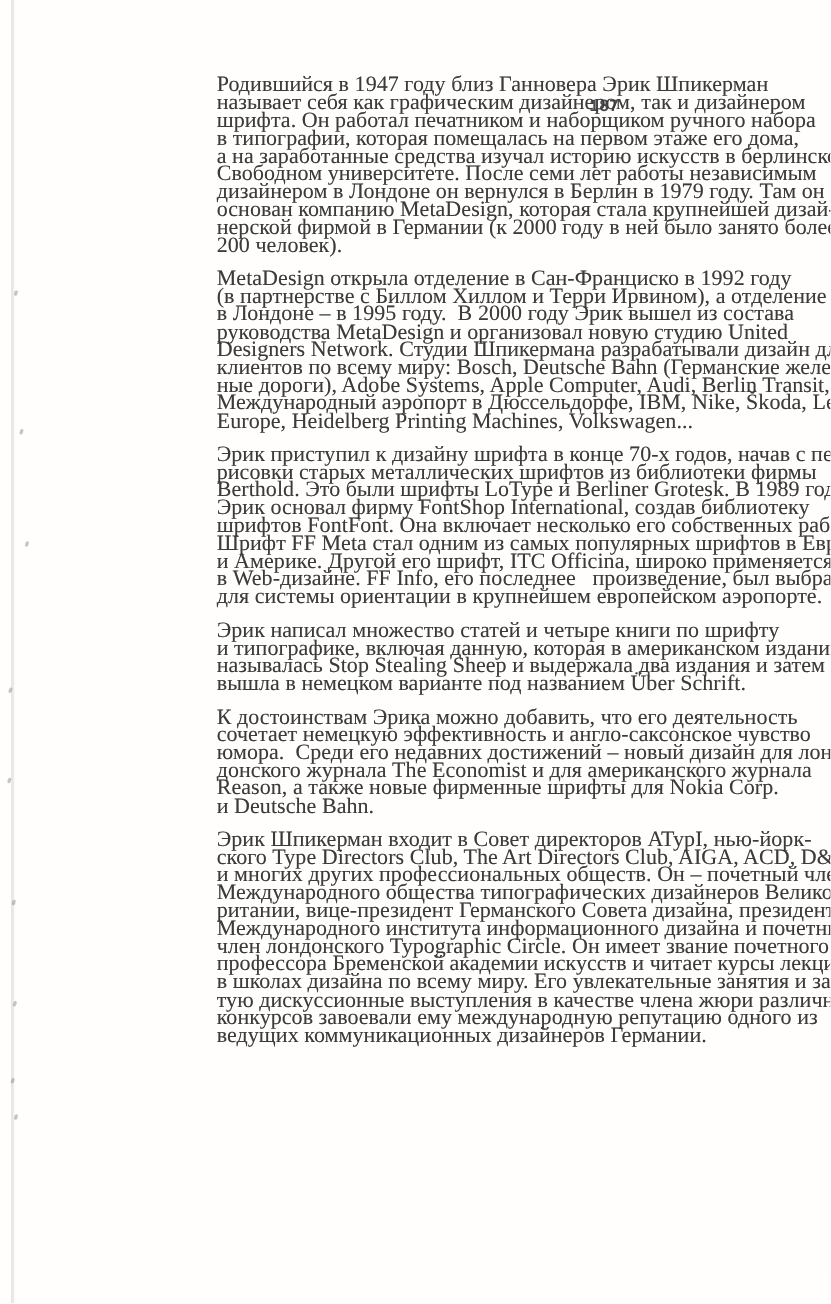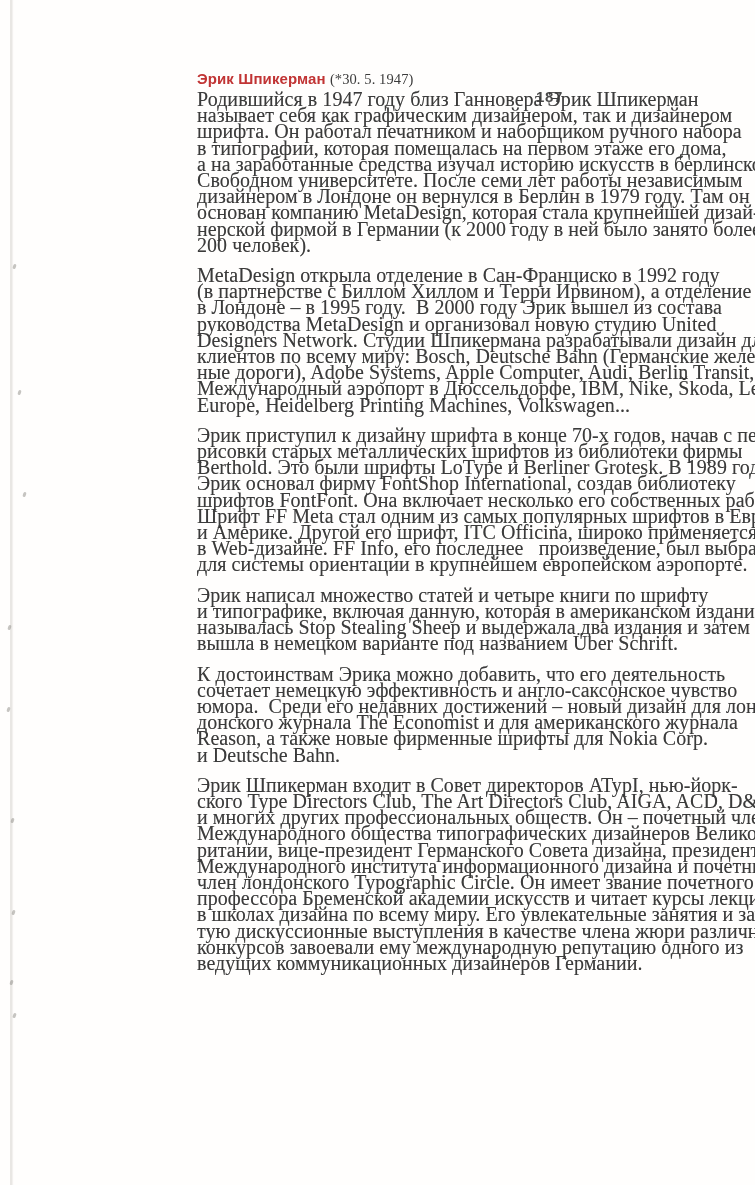--- a/index.html
+++ b/index.html
@@ -89,21 +89,20 @@
   <i class="speck" style="left:8px;  top:625px;"></i>
   <i class="speck" style="left:7px;  top:707px;"></i>
   <i class="speck" style="left:11px; top:818px;"></i>
   <i class="speck" style="left:12px; top:910px;"></i>
   <i class="speck" style="left:10px; top:980px;"></i>
   <i class="speck" style="left:13px; top:1013px;"></i>
 
   <div class="pagenum">187</div>
 
   <div class="content">
-    <h1 class="heading"><span class="hname" style="color: rgb(193, 52, 52);">Эрик Шпикерман</span><span> </span><span class="hdates">(*30. 5. 1947)</span></h1>
 
     <p class="para">Родившийся в 1947 году близ Ганновера Эрик Шпикерман
 называет себя как графическим дизайнером, так и дизайнером
 шрифта. Он работал печатником и наборщиком ручного набора
 в типографии, которая помещалась на первом этаже его дома,
 а на заработанные средства изучал историю искусств в берлинском
 Свободном университете. После семи лет работы независимым
 дизайнером в Лондоне он вернулся в Берлин в 1979 году. Там он
 основан компанию MetaDesign, которая стала крупнейшей дизай-
 нерской фирмой в Германии (к 2000 году в ней было занято более

